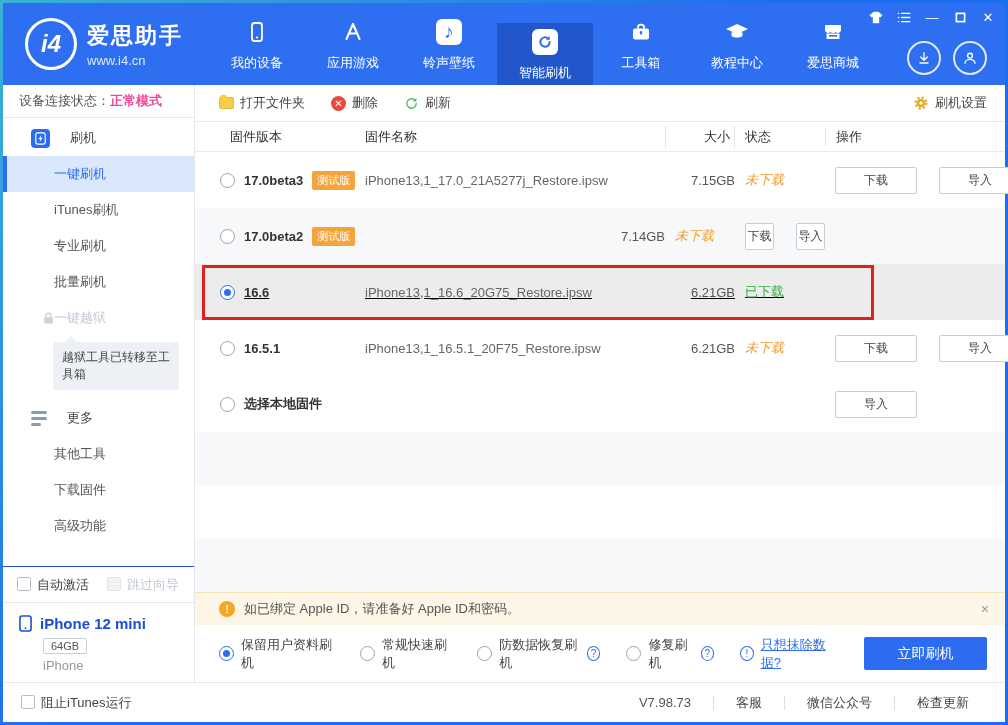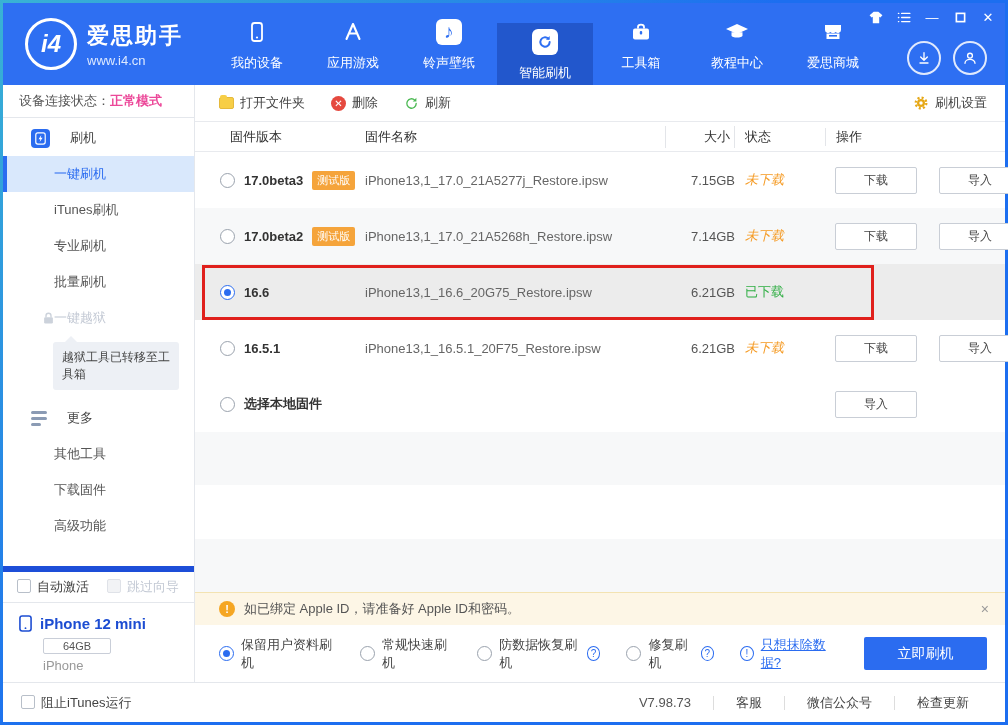--- a/index.html
+++ b/index.html
@@ -36,46 +36,46 @@
   .m-child.active { background:#d9e8fc; color:#2b6cf0; }
   .m-child.active::before { content:""; position:absolute; left:0; top:0; bottom:0; width:4px; background:#2b6cf0; }
   .m-child.disabled { color:#c3c9d4; cursor:default; }
   .flash-ic { width:19px; height:19px; background:#2b6cf0; border-radius:4px; display:flex; align-items:center; justify-content:center; }
   .lock-pos { position:absolute; left:38px; }
   .tip-box { margin:6px 0 10px 50px; width:126px; background:#edf0f5; border-radius:3px; padding:7px 9px; font-size:12px; color:#444; line-height:17px; position:relative; }
   .tip-box::before { content:""; position:absolute; top:-6px; left:12px; border:6px solid transparent; border-top:none; border-bottom:6px solid #edf0f5; }
   .bars { display:flex; flex-direction:column; gap:3px; }
   .bars i { display:block; height:3px; border-radius:2px; background:#8b9bb4; }
   .bars i:nth-child(1){width:16px}.bars i:nth-child(2){width:16px}.bars i:nth-child(3){width:10px}
-  .chk-row { border-top:6px solid #1d4ed8; height:36px; display:flex; align-items:center; gap:18px; padding-left:14px; font-size:13px; color:#444; }
+  .chk-row { border-top:1px solid #1d4ed8; height:36px; display:flex; align-items:center; gap:18px; padding-left:14px; font-size:13px; color:#444; }
   .cb { width:14px; height:14px; border:1px solid #b8bfc9; background:#fff; border-radius:2px; display:inline-block; vertical-align:-2px; margin-right:6px; }
   .cb.dis { background:#f2f3f5; border-color:#dfe2e8; }
   .lab-dis { color:#c3c9d4; }
   .dev-info { border-top:1px solid #e4e7ec; padding:12px 0 10px 16px; height:80px; }
   .dev-name { display:flex; align-items:center; gap:8px; font-size:15px; font-weight:bold; color:#1d4dd2; }
-  .cap-badge { display:inline-block; border:1px solid #c9ced8; border-radius:2px; font-size:11px; color:#555; padding:1px 19px; margin:6px 0 4px 24px; }
+  .cap-badge { display:inline-block; border:1px solid #c9ced8; border-radius:2px; font-size:11px; color:#555; padding:1px 7px; margin:6px 0 4px 24px; }
   .dev-type { font-size:13px; color:#999; padding-left:24px; }
   
   .main { flex:1; display:flex; flex-direction:column; min-width:0; background:#fff; }
   .toolbar { height:37px; border-bottom:1px solid #e8eaee; display:flex; align-items:center; padding:0 18px 0 24px; gap:26px; font-size:13px; color:#444; }
   .tb-item { display:flex; align-items:center; gap:6px; cursor:pointer; }
   .folder-ic { width:15px; height:12px; background:#f7ce46; border:1px solid #e5b93c; border-radius:2px; position:relative; }
   .folder-ic::before { content:""; position:absolute; top:-3px; left:0; width:7px; height:3px; background:#f7ce46; border-radius:2px 2px 0 0; }
   .del-ic { width:15px; height:15px; background:#e5493f; color:#fff; border-radius:50%; font-size:10px; display:flex; align-items:center; justify-content:center; }
   .spacer { flex:1; }
   .thead { height:30px; border-bottom:1px solid #e8eaee; display:grid; grid-template-columns:145px 300px 70px 90px 1fr; align-items:center; padding-left:25px; font-size:13px; color:#333; }
   .thead span { position:relative; }
   .th-ver { padding-left:10px; }
   .th-size { text-align:right; border-left:1px solid #e3e5e9; border-right:1px solid #e3e5e9; padding:2px 4px; }
   .th-stat { padding-left:10px; }
   .th-op { padding-left:10px; border-left:1px solid #e3e5e9; }
   .rows { }
   .frow { height:56px; display:grid; grid-template-columns:145px 300px 70px 90px 1fr; align-items:center; padding-left:25px; font-size:13px; position:relative; }
   .frow.alt { background:#f7f8f9; }
-  .frow.sel { background:#ececec; }
+  .frow.sel { background:#ececec;text-decoration:underline; }
   .vcell { display:flex; align-items:center; gap:9px; }
   .radio { width:15px; height:15px; border:1px solid #9aa2ad; border-radius:50%; background:#fff; flex-shrink:0; }
   .radio.on { border:1px solid #2b6cf0; display:flex; align-items:center; justify-content:center; }
   .radio.on::after { content:""; width:7px; height:7px; border-radius:50%; background:#2b6cf0; }
   .ver { color:#333; font-weight:bold; }
   .beta { background:#f5a43b; color:#fff; font-size:11px; padding:2px 5px; border-radius:2px; }
   .fname { color:#666; }
   .fsize { color:#555; text-align:right; }
   .fstat { padding-left:10px; }
   .st-pending { color:#f59a23;font-style:italic; }
@@ -353,21 +353,20 @@
               <button class="btn-sm">下载</button>
               <button class="btn-sm">导入</button>
             </div>
           </div>
           <div class="frow alt">
             <div class="vcell">
               <span class="radio"></span>
               <span class="ver">17.0beta2</span>
               <span class="beta">测试版</span>
             </div>
-            <div class="fname">iPhone13,1_17.0_21A5268h_Restore.ipsw</div>
             <div class="fsize">7.14GB</div>
             <div class="fstat st-pending">未下载</div>
             <div class="ops">
               <button class="btn-sm">下载</button>
               <button class="btn-sm">导入</button>
             </div>
           </div>
           <div class="frow sel">
             <div class="vcell">
               <span class="radio on"></span>

